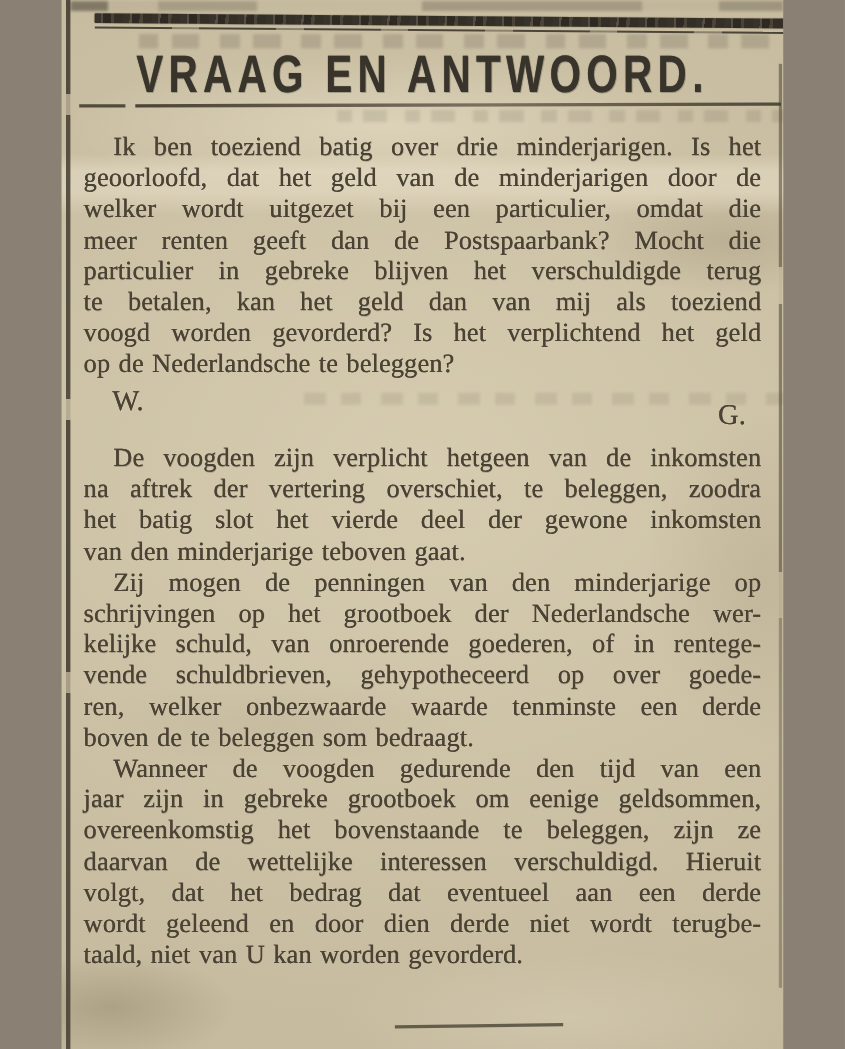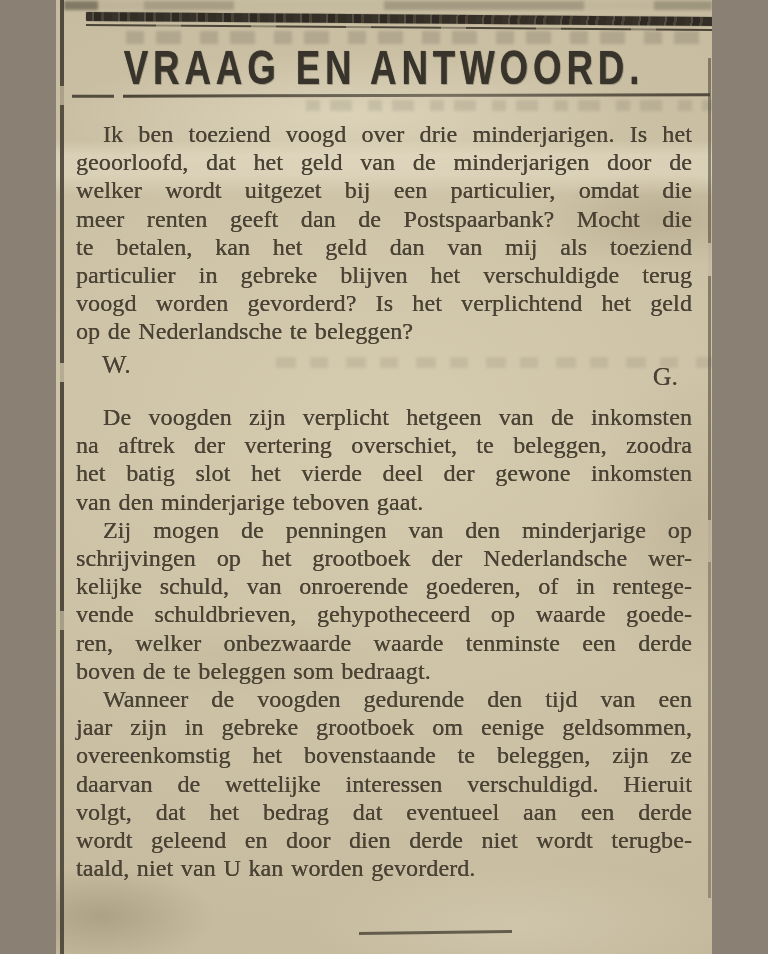--- a/index.html
+++ b/index.html
@@ -146,47 +146,47 @@
   <h1 class="headline">VRAAG EN ANTWOORD.</h1>
 
   <div class="headline-rule">
     <span class="dash"></span>
     <span class="long"></span>
   </div>
 
   <div class="ghost ghost-b"></div>
 
   <div class="block q-block">
-    <div class="ln ind">Ik ben toeziend voogd over drie minderjarigen. Is het</div>
+    <div class="ln ind">Ik ben toeziend batig over drie minderjarigen. Is het</div>
     <div class="ln">geoorloofd, dat het geld van de minderjarigen door de</div>
     <div class="ln">welker wordt uitgezet bij een particulier, omdat die</div>
     <div class="ln">meer renten geeft dan de Postspaarbank? Mocht die</div>
+    <div class="ln">particulier in gebreke blijven het verschuldigde terug</div>
     <div class="ln">te betalen, kan het geld dan van mij als toeziend</div>
-    <div class="ln">particulier in gebreke blijven het verschuldigde terug</div>
     <div class="ln">voogd worden gevorderd? Is het verplichtend het geld</div>
     <div class="ln end">op de Nederlandsche te beleggen?</div>
   </div>
 
   <div class="ghost ghost-c"></div>
 
   <div class="wg-row">
     <span class="w">W.</span>
     <span class="g">G.</span>
   </div>
 
   <div class="block a-block">
     <div class="ln ind">De voogden zijn verplicht hetgeen van de inkomsten</div>
     <div class="ln">na aftrek der vertering overschiet, te beleggen, zoodra</div>
     <div class="ln">het batig slot het vierde deel der gewone inkomsten</div>
     <div class="ln end">van den minderjarige teboven gaat.</div>
 
     <div class="ln ind">Zij mogen de penningen van den minderjarige op</div>
     <div class="ln">schrijvingen op het grootboek der Nederlandsche wer-</div>
     <div class="ln">kelijke schuld, van onroerende goederen, of in rentege-</div>
-    <div class="ln">vende schuldbrieven, gehypotheceerd op waarde goede-</div>
+    <div class="ln">vende schuldbrieven, gehypotheceerd op over goede-</div>
     <div class="ln">ren, welker onbezwaarde waarde tenminste een derde</div>
     <div class="ln end">boven de te beleggen som bedraagt.</div>
 
     <div class="ln ind">Wanneer de voogden gedurende den tijd van een</div>
     <div class="ln">jaar zijn in gebreke grootboek om eenige geldsommen,</div>
     <div class="ln">overeenkomstig het bovenstaande te beleggen, zijn ze</div>
     <div class="ln">daarvan de wettelijke interessen verschuldigd. Hieruit</div>
     <div class="ln">volgt, dat het bedrag dat eventueel aan een derde</div>
     <div class="ln">wordt geleend en door dien derde niet wordt terugbe-</div>
     <div class="ln end">taald, niet van U kan worden gevorderd.</div>

